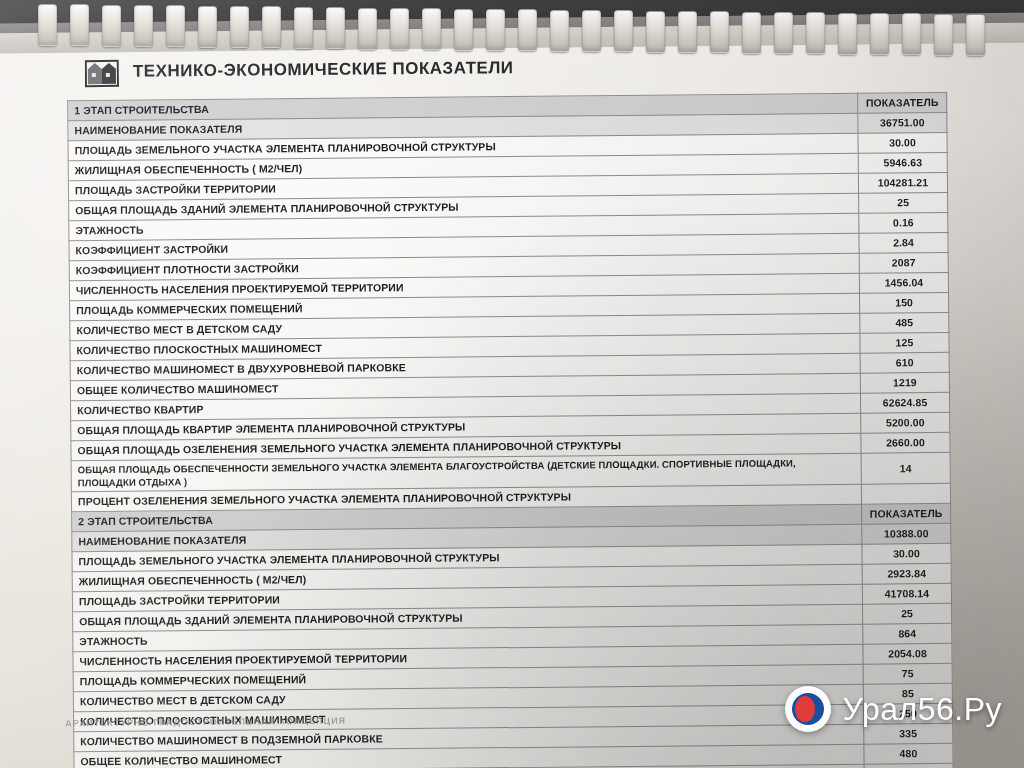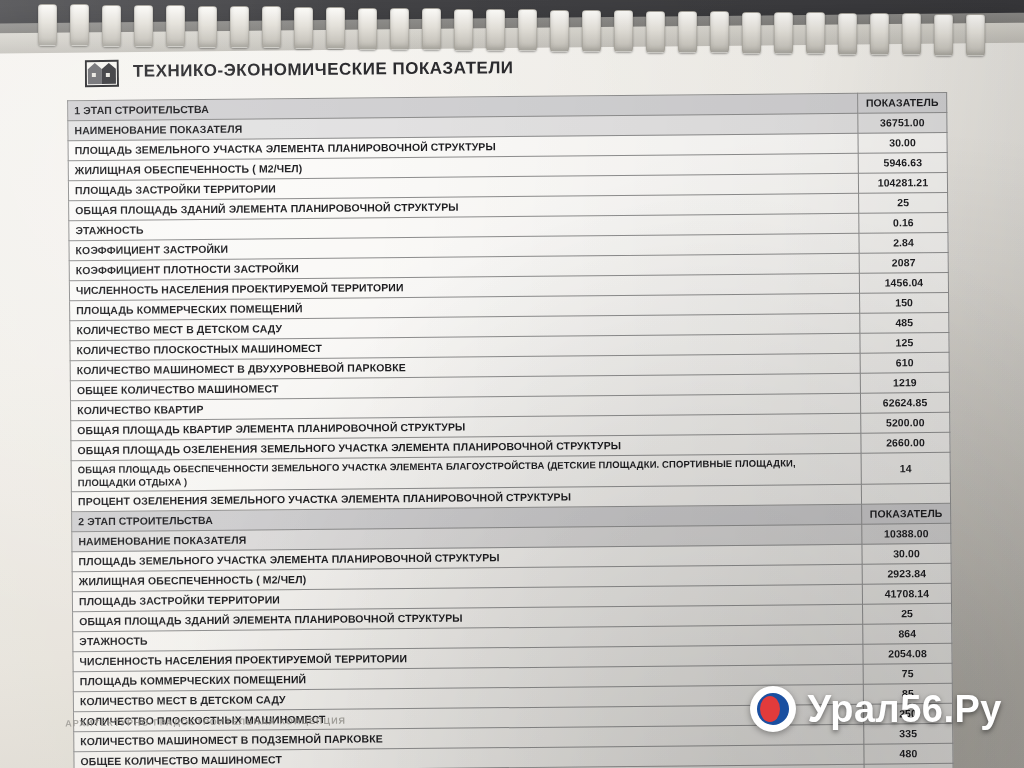--- a/index.html
+++ b/index.html
@@ -202,22 +202,22 @@
     content: "";
     position: absolute;
     left: 3px;
     top: 3px;
     width: 20px;
     height: 26px;
     border-radius: 50%;
     background: #e23b3b;
   }
   .wm-text {
-    font-size: 38px;
-    font-weight: bold;
+    font-size: 32px;
+    font-weight: normal;
     color: #ffffff;
     letter-spacing: 0.5px;
     text-shadow: 0 2px 5px rgba(0,0,0,0.5);
   }
 </style>
 </head>
 <body>
 
 <div id="stage">
   <div class="backdrop"></div>

